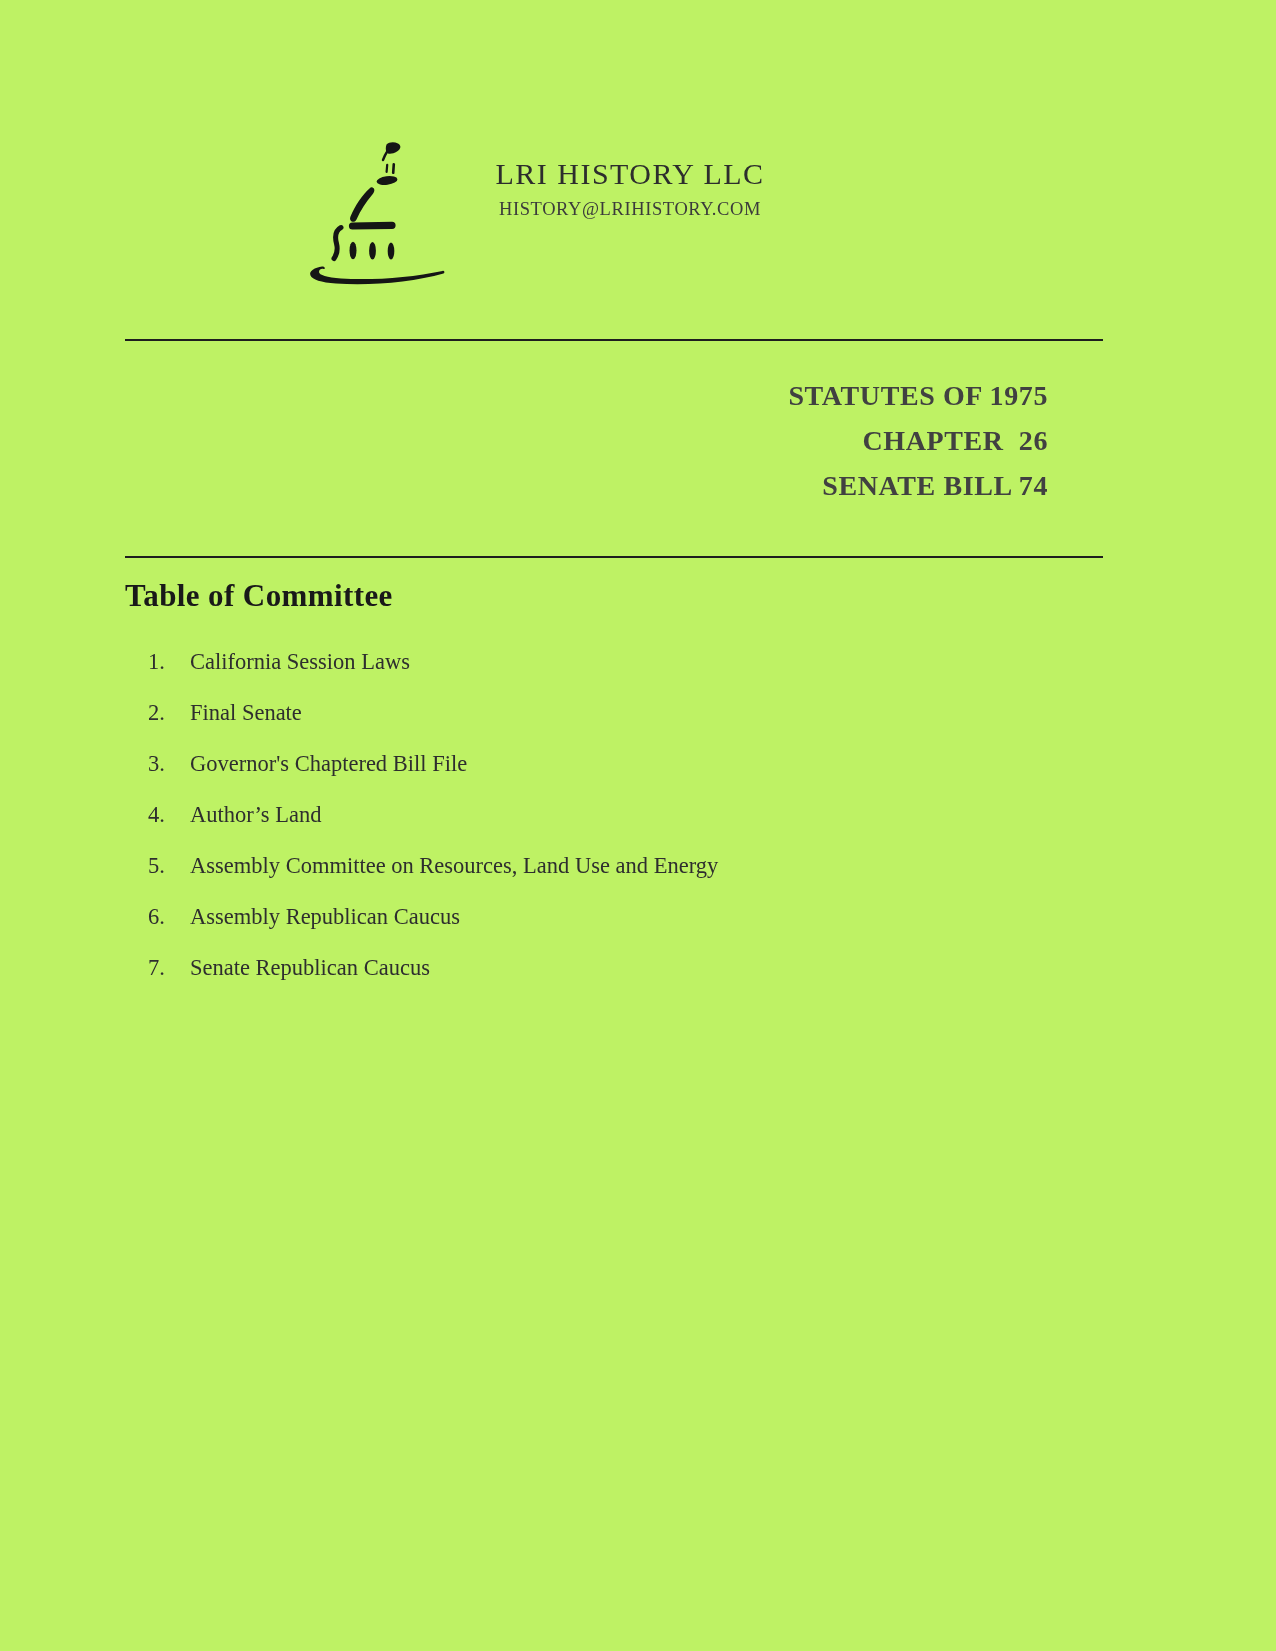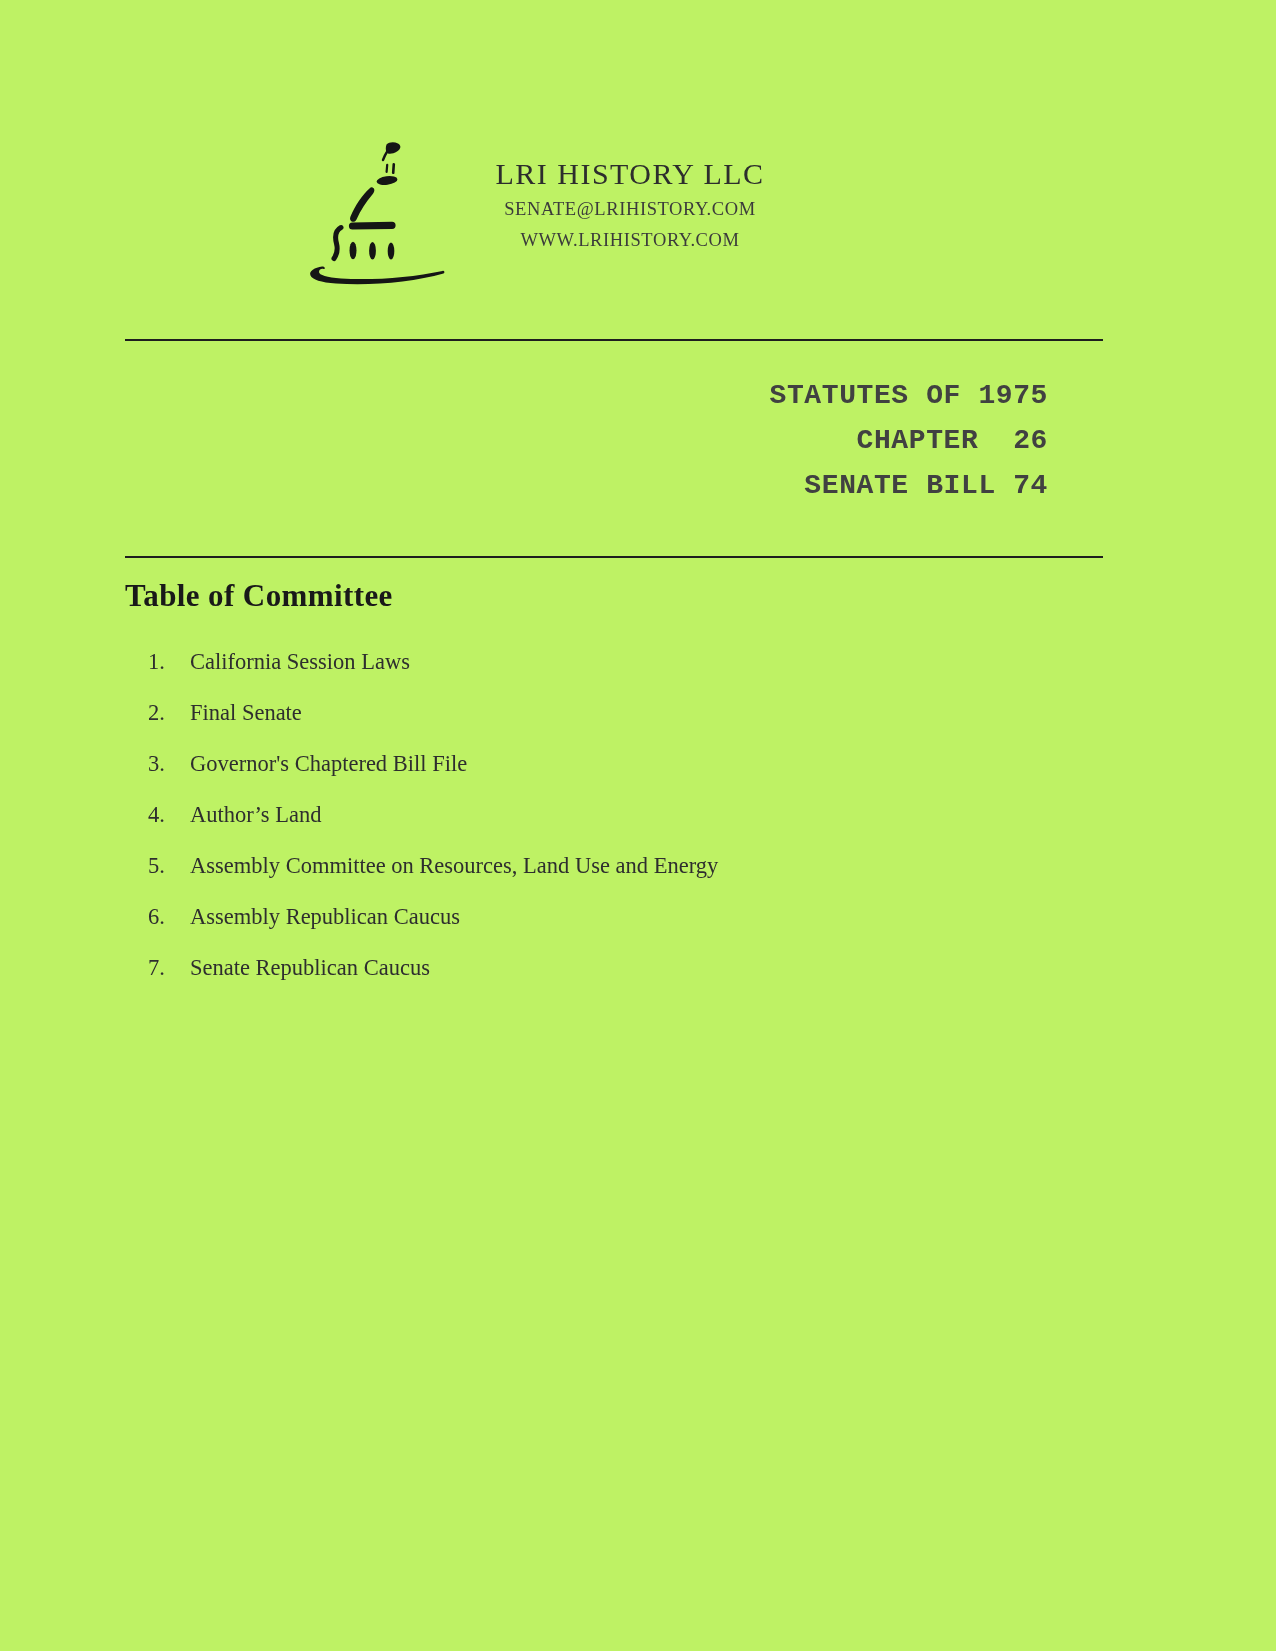--- a/index.html
+++ b/index.html
@@ -65,21 +65,20 @@
   .case-info {
     position: absolute;
     top: 373px;
     right: 228px;
     text-align: right;
     font-weight: bold;
     font-size: 28px;
     line-height: 45px;
     letter-spacing: 0.6px;
     color: #414141;
-    font-family: Liberation Mono, monospace;
   }
   .case-line { white-space: pre; }
 
   
   .toc-title {
     position: absolute;
     left: 125px;
     top: 578px;
     font-size: 31px;
     font-weight: bold;
@@ -139,22 +138,21 @@
 
       <path d="M 31,140.5 C 24,141.5 17.5,145 19.5,149.5 C 21.2,153.5 30,156.5 45,157.5
                C 80,160 122,156 152.5,147.5 C 154.2,147 153.5,144.4 151.5,144.9
                C 120,151.5 82,154.5 50,152.5 C 36,151.5 28,149 28,146
                C 28,143.5 30.5,142.4 32.5,143 C 34.8,143.4 34,140.1 31,140.5 Z"></path>
     </svg>
   </div>
 
   <div class="company-block">
     <div class="company-name">LRI HISTORY LLC</div>
-    <div class="company-line">SENATE@LRIHISTORY.COM</div>
-    <div class="company-line">WWW.LRIHISTORY.COM</div>
+    <div class="company-line">HISTORY@LRIHISTORY.COM</div>
   </div>
 
   <div class="rule rule-1"></div>
 
   <div class="case-info">
     <div class="case-line">STATUTES OF 1975</div>
     <div class="case-line">CHAPTER  26</div>
     <div class="case-line">SENATE BILL 74</div>
   </div>
 

